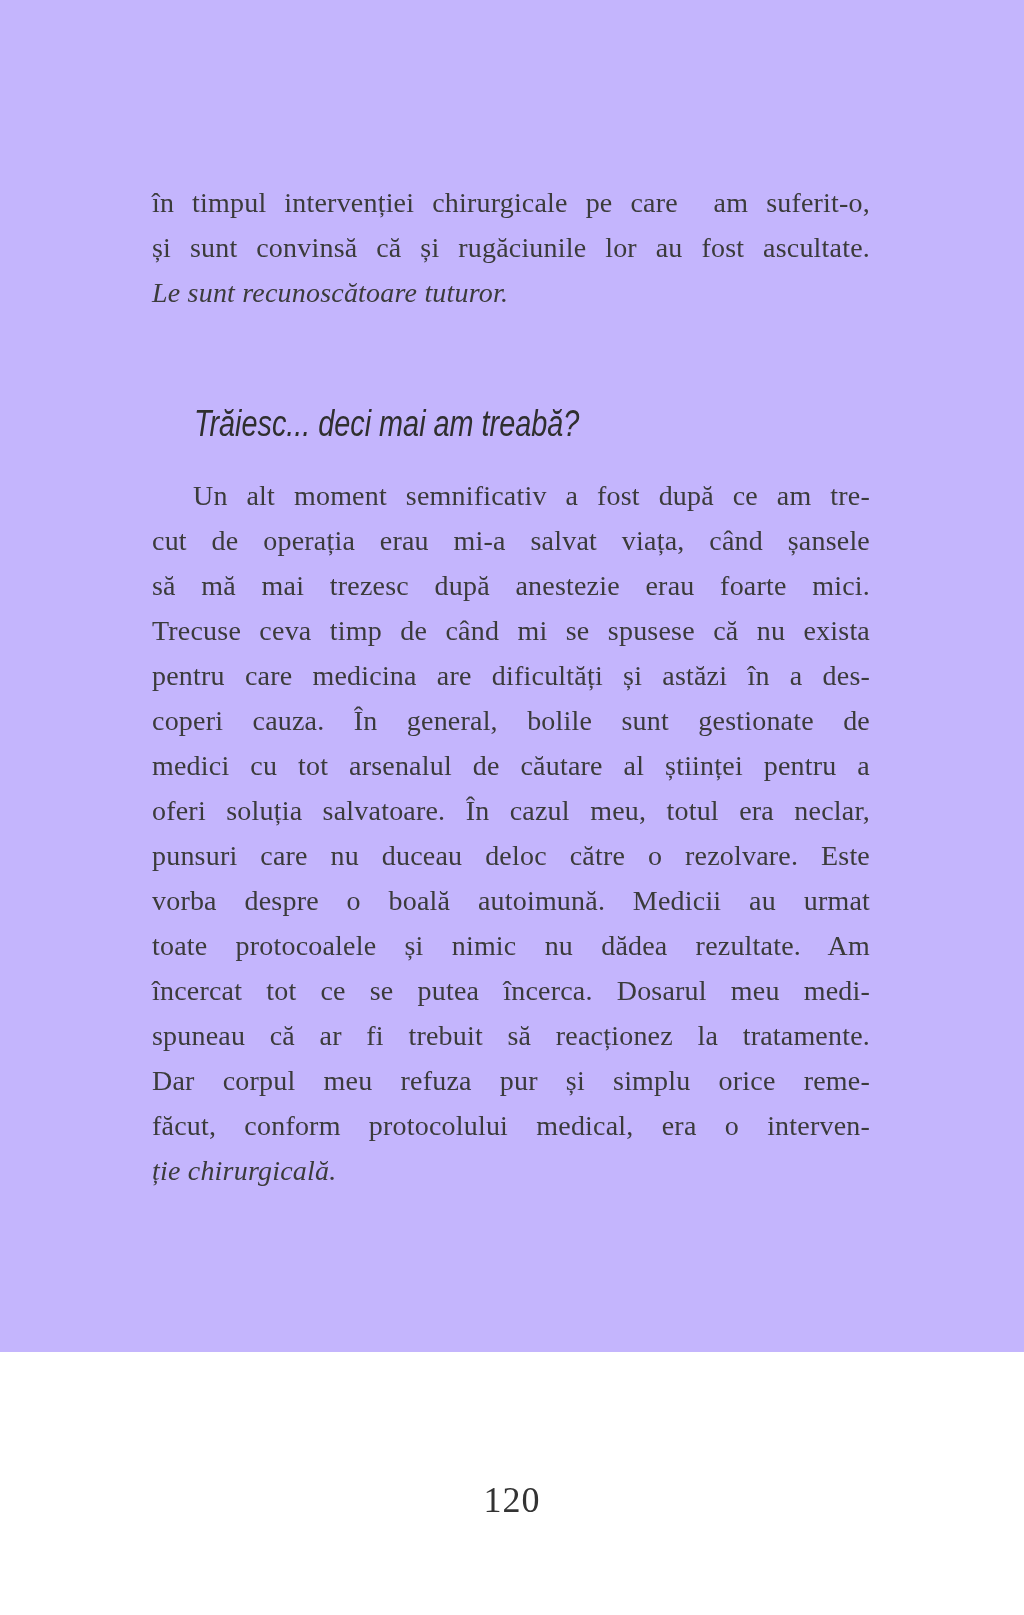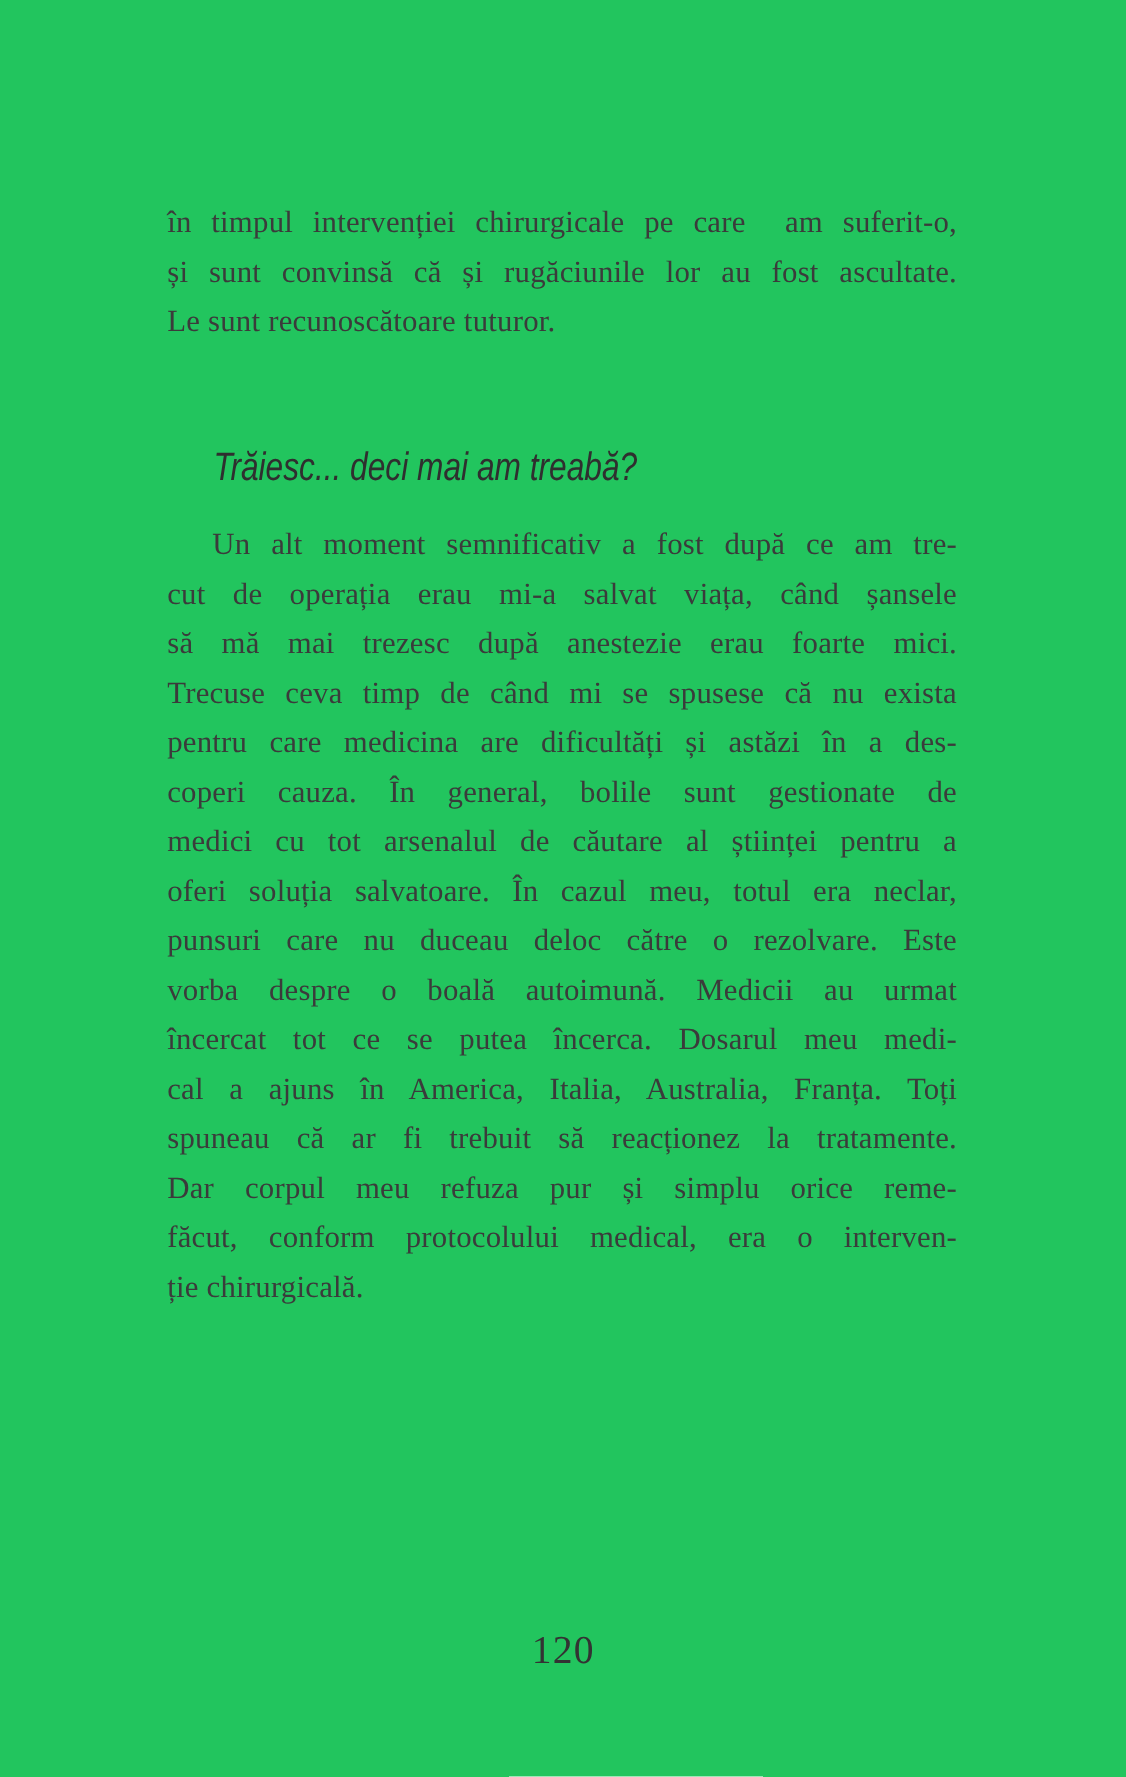--- a/index.html
+++ b/index.html
@@ -6,22 +6,22 @@
   html, body {
     background: #ffffff;
     width: 1024px;
     height: 1615px;
     overflow: hidden;
     font-family: "Liberation Serif", "DejaVu Serif", serif;
   }
   .page {
     position: relative;
     width: 1024px;
-    height: 1615px;
-    background: #22c55e;
+    height: 1352px;
+    background: #c4b5fd;
     color: #3b3b3b;
   }
   .textblock {
     position: absolute;
     left: 152px;
     width: 718px;
   }
   .para-continuation { top: 180px; }
   .body-paragraph   { top: 473px; }
   .line {
@@ -30,20 +30,21 @@
     height: 45px;
     color: #3b3b3b;
     text-align: justify;
     text-align-last: justify;
     white-space: pre-wrap;
     letter-spacing: 0.2px;
   }
   .line.last {
     text-align: center;
     text-align-last: left;
+    font-style: italic;
   }
   .line.indent { text-indent: 41px; }
   .section-heading {
     position: absolute;
     left: 194px;
     top: 401px;
     font-family: "Liberation Sans", "DejaVu Sans", sans-serif;
     font-style: italic;
     font-weight: 400;
     font-size: 36px;
@@ -82,22 +83,22 @@
     <div class="line indent">Un alt moment semnificativ a fost după ce am tre-</div>
     <div class="line">cut de operația erau mi-a salvat viața, când șansele</div>
     <div class="line">să mă mai trezesc după anestezie erau foarte mici.</div>
     <div class="line">Trecuse ceva timp de când mi se spusese că nu exista</div>
     <div class="line">pentru care medicina are dificultăți și astăzi în a des-</div>
     <div class="line">coperi cauza. În general, bolile sunt gestionate de</div>
     <div class="line">medici cu tot arsenalul de căutare al științei pentru a</div>
     <div class="line">oferi soluția salvatoare. În cazul meu, totul era neclar,</div>
     <div class="line">punsuri care nu duceau deloc către o rezolvare. Este</div>
     <div class="line">vorba despre o boală autoimună. Medicii au urmat</div>
+    <div class="line">toate protocoalele și nimic nu dădea rezultate. Am</div>
     <div class="line">încercat tot ce se putea încerca. Dosarul meu medi-</div>
-    <div class="line">cal a ajuns în America, Italia, Australia, Franța. Toți</div>
     <div class="line">spuneau că ar fi trebuit să reacționez la tratamente.</div>
     <div class="line">Dar corpul meu refuza pur și simplu orice reme-</div>
     <div class="line">făcut, conform protocolului medical, era o interven-</div>
     <div class="line last">ție chirurgicală.</div>
   </div>
 
   <div class="page-number">120</div>
 
 </div>
 

